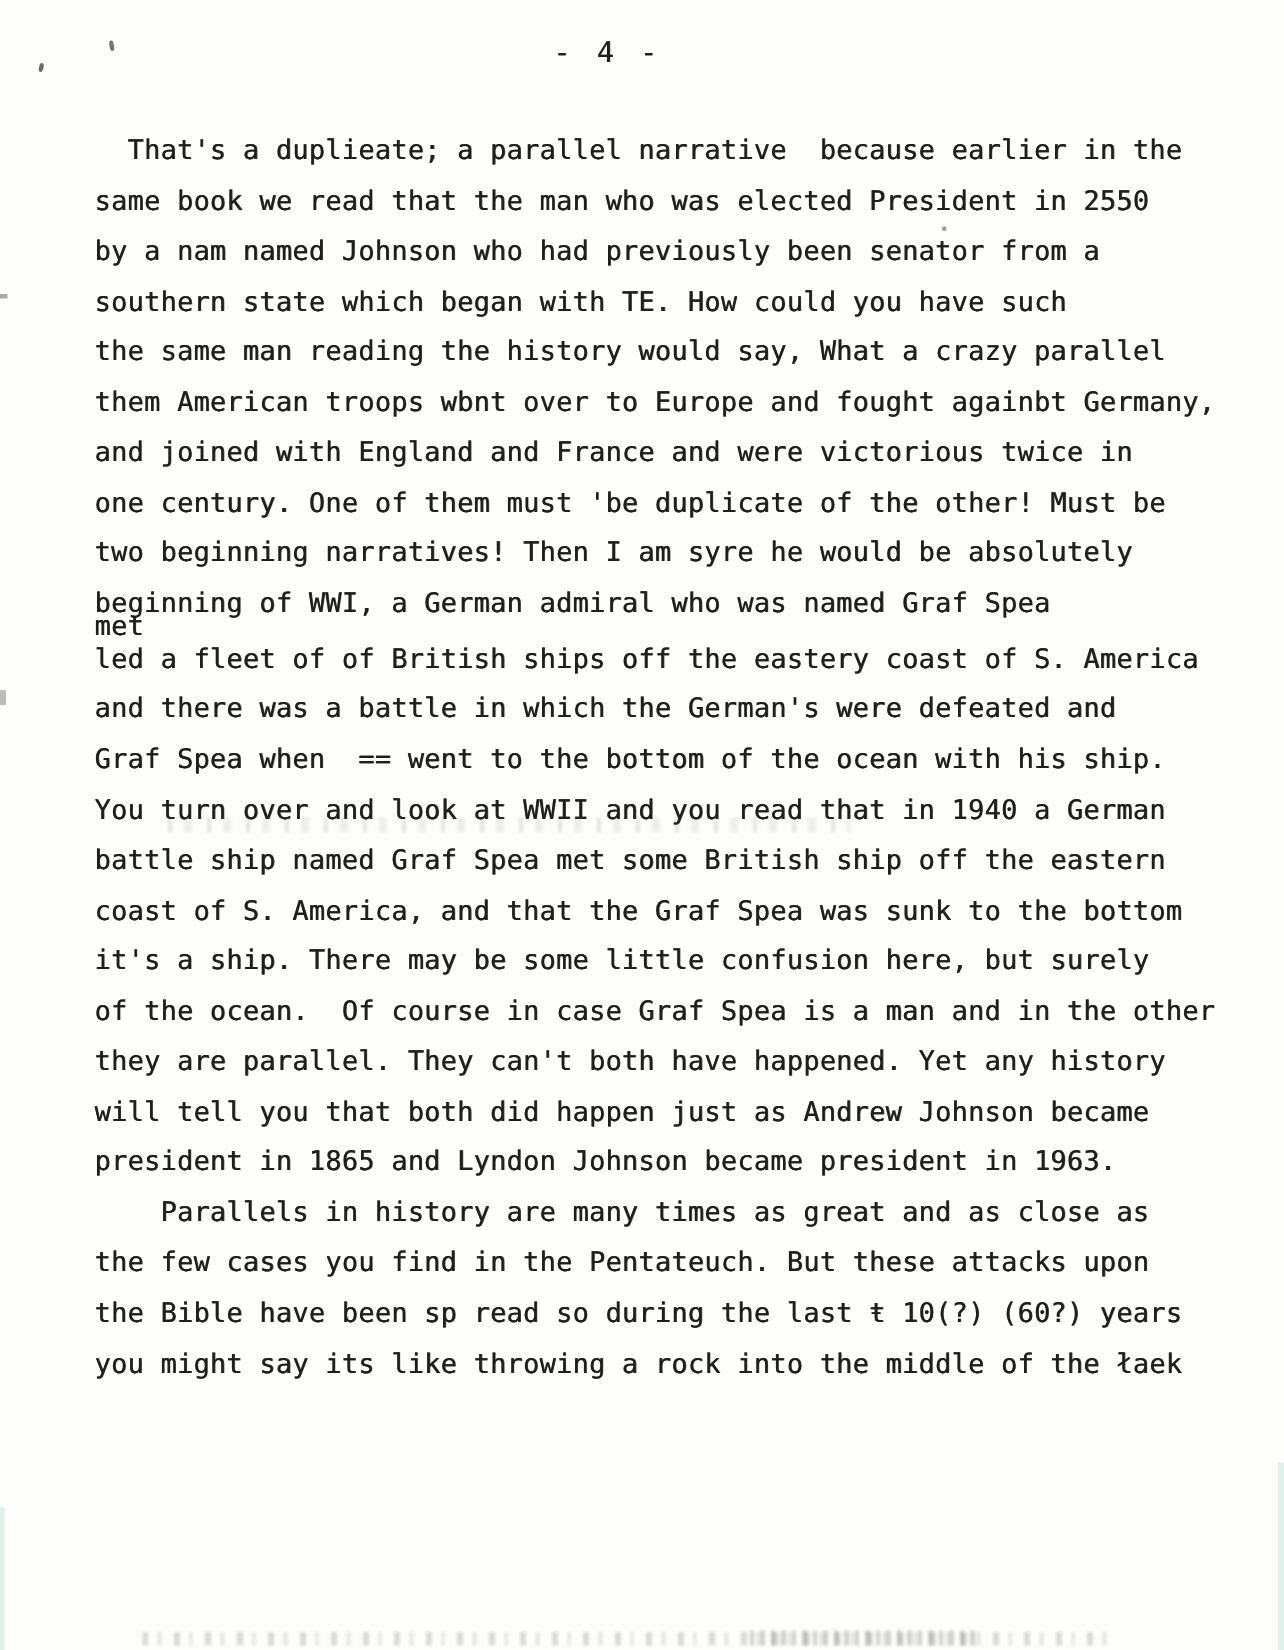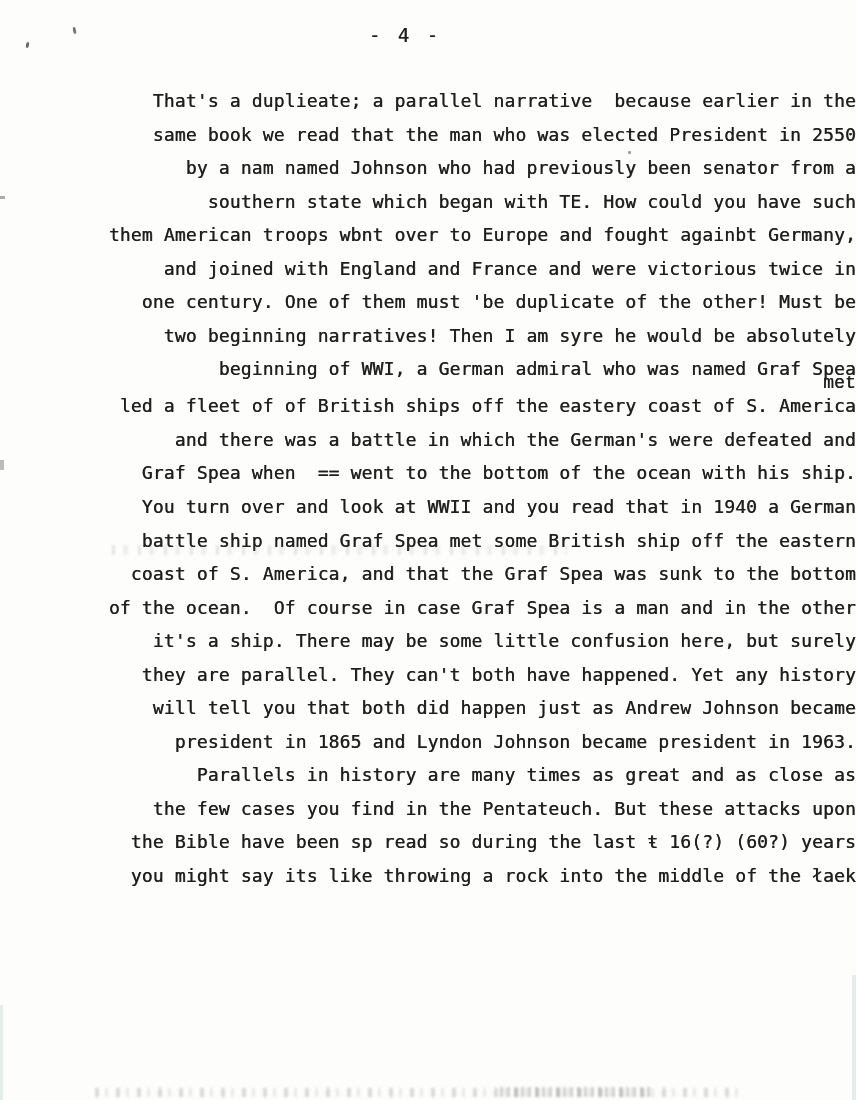--- a/index.html
+++ b/index.html
@@ -29,32 +29,31 @@
     font-size: 19px;
     letter-spacing: 3px;
     white-space: pre;
     text-shadow: 0.4px 0 0 rgba(25,25,25,0.7);
   }
   .text-block {
     position: absolute;
     top: 84px;
     left: 63px;
     right: 0;
-    text-align: right;
   }
   .tline {
     white-space: pre;
     font-size: 18px;
     line-height: 33.55px;
     height: 33.55px;
     letter-spacing: 0.15px;
     text-shadow: 0.4px 0 0 rgba(25,25,25,0.7), 0 0.3px 0 rgba(25,25,25,0.4);
   }
   .tline.tight { height: 15px; }
-  .tline.interline { height: 22px; font-family: Liberation Mono, monospace; }
+  .tline.interline { height: 22px; }
   
   .speck {
     position: absolute;
     background: #3a3a3a;
     border-radius: 45%;
   }
   .speck-1 { top: 42px; left: 26px; width: 3px; height: 6px; transform: rotate(14deg); opacity: .75; }
   .speck-2 { top: 27px; left: 73px; width: 3px; height: 7px; transform: rotate(-10deg); opacity: .7; }
   .dot-1   { top: 151px; left: 628px; width: 3px; height: 3px; opacity: .5; }
   .margin-mark {
@@ -101,40 +100,41 @@
 
 <div class="page">
 
   <div class="page-number">- 4 -</div>
 
   <div class="text-block">
       <div class="tline">  That's a duplieate; a parallel narrative  because earlier in the</div>
       <div class="tline">same book we read that the man who was elected President in 2550</div>
       <div class="tline">by a nam named Johnson who had previously been senator from a</div>
       <div class="tline">southern state which began with TE. How could you have such</div>
+      <div class="tline">the same man reading the history would say, What a crazy parallel</div>
       <div class="tline">them American troops wbnt over to Europe and fought againbt Germany,</div>
       <div class="tline">and joined with England and France and were victorious twice in</div>
       <div class="tline">one century. One of them must 'be duplicate of the other! Must be</div>
       <div class="tline">two beginning narratives! Then I am syre he would be absolutely</div>
       <div class="tline tight">beginning of WWI, a German admiral who was named Graf Spea</div>
       <div class="tline interline">met</div>
       <div class="tline">led a fleet of of British ships off the eastery coast of S. America</div>
       <div class="tline">and there was a battle in which the German's were defeated and</div>
       <div class="tline">Graf Spea when  == went to the bottom of the ocean with his ship.</div>
       <div class="tline">You turn over and look at WWII and you read that in 1940 a German</div>
       <div class="tline">battle ship named Graf Spea met some British ship off the eastern</div>
       <div class="tline">coast of S. America, and that the Graf Spea was sunk to the bottom</div>
+      <div class="tline">it's a ship. There may be some little confusion here, but surely</div>
       <div class="tline">of the ocean.  Of course in case Graf Spea is a man and in the other</div>
-      <div class="tline">it's a ship. There may be some little confusion here, but surely</div>
       <div class="tline">they are parallel. They can't both have happened. Yet any history</div>
       <div class="tline">will tell you that both did happen just as Andrew Johnson became</div>
       <div class="tline">president in 1865 and Lyndon Johnson became president in 1963.</div>
       <div class="tline">    Parallels in history are many times as great and as close as</div>
       <div class="tline">the few cases you find in the Pentateuch. But these attacks upon</div>
-      <div class="tline">the Bible have been sp read so during the last ŧ 16(?) (60?) years</div>
+      <div class="tline">the Bible have been sp read so during the last ŧ 10(?) (60?) years</div>
       <div class="tline">you might say its like throwing a rock into the middle of the łaek</div>
     </div>
 
   <div class="speck speck-1"></div>
   <div class="speck speck-2"></div>
   <div class="speck dot-1"></div>
   <div class="margin-mark margin-mark-1"></div>
   <div class="margin-mark margin-mark-2"></div>
   <div class="erased-smudge"></div>
   <div class="bottom-smudge"></div>

